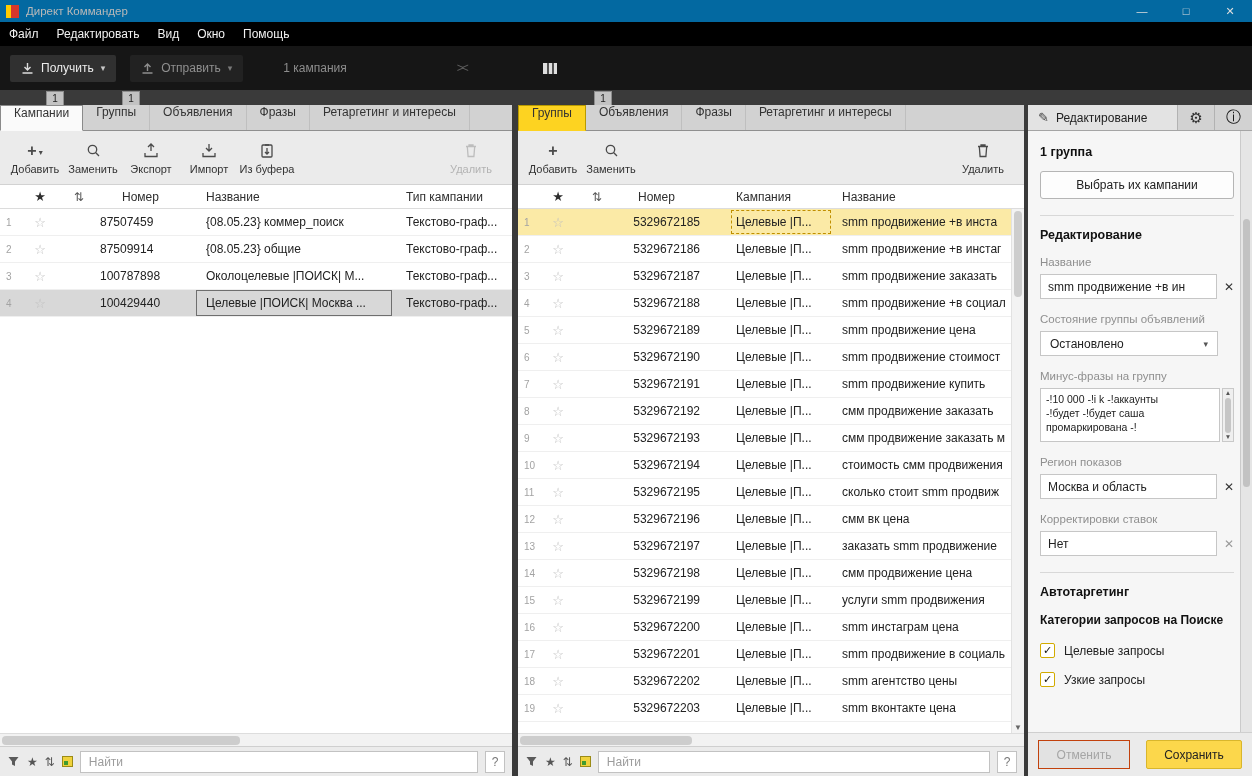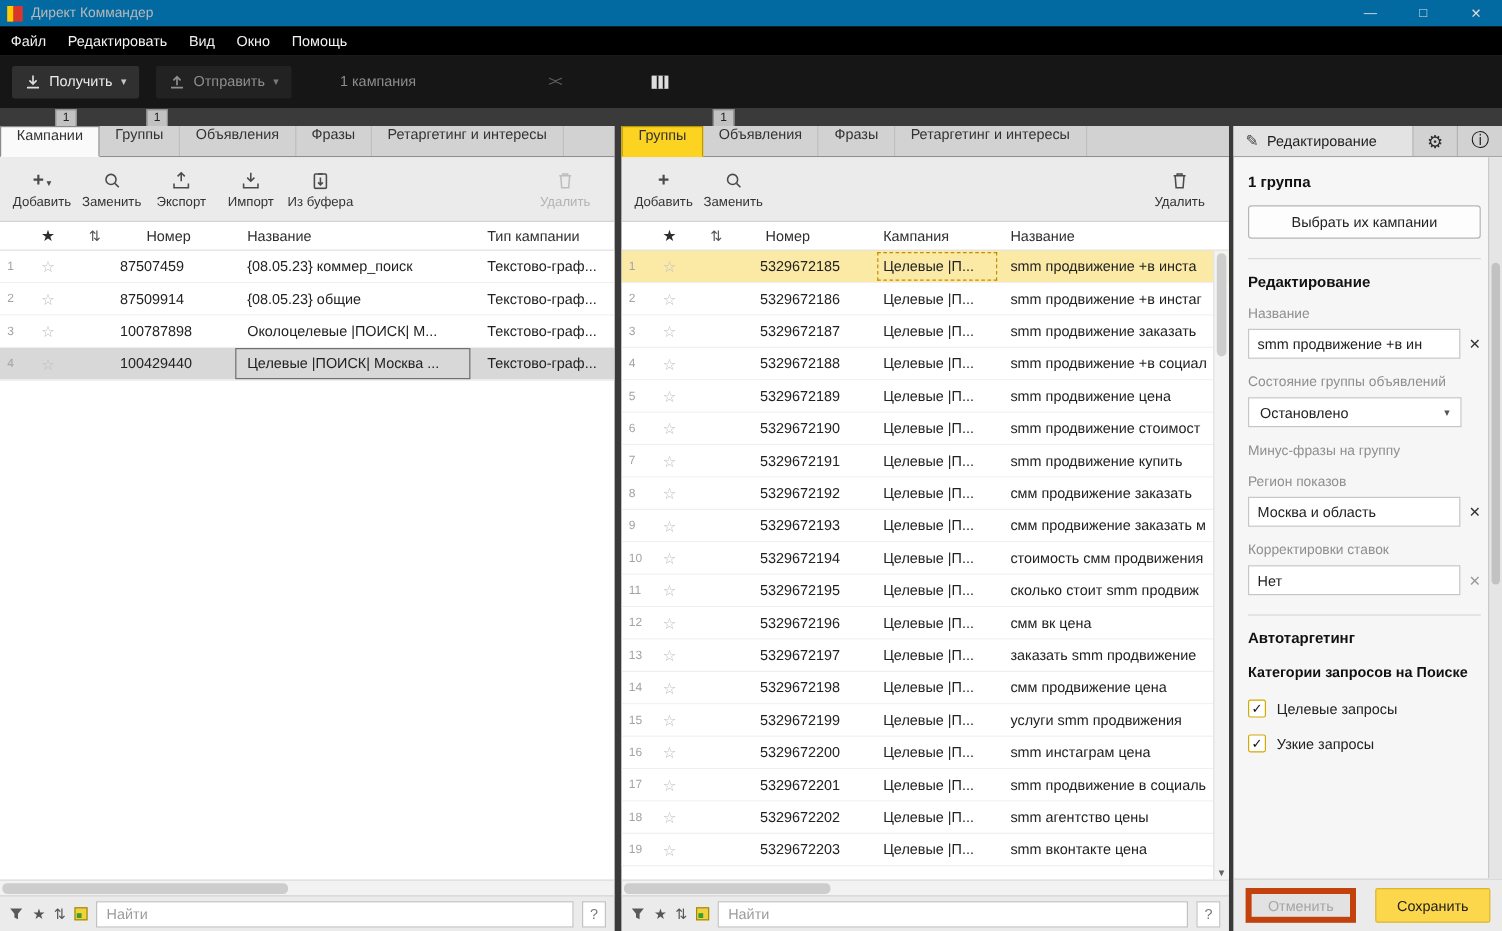--- a/index.html
+++ b/index.html
@@ -126,21 +126,21 @@
   .ta-row { display:flex; gap:2px; }
   .ta { flex:1; height:54px; border:1px solid #c6c6c6; background:#fff; padding:3px 5px; font-size:10.5px; line-height:1.35; color:#222; white-space:pre-wrap; overflow:hidden; }
   .mini-scroll { width:12px; height:54px; border:1px solid #c9c9c9; background:#efefef; display:flex; flex-direction:column; align-items:center; justify-content:space-between; padding:1px 0; }
   .mini-scroll .ar { font-size:6.5px; color:#555; line-height:1; }
   .mini-scroll .mthumb { width:6px; flex:1; margin:1px 0; background:#c6c6c6; border-radius:3px; }
   .cat-label { font-weight:bold; font-size:12px; color:#111; margin:12px 0 4px; line-height:1.5; }
   .check-row { display:flex; align-items:center; gap:9px; margin:14px 0; }
   .checkbox { width:15px; height:15px; border:1px solid #d2ab00; border-radius:2px; background:#fff; display:flex; align-items:center; justify-content:center; font-size:11px; color:#111; }
   .check-label { color:#222; }
   .edit-footer { height:44px; background:#ebebeb; border-top:1px solid #cfcfcf; display:flex; align-items:center; justify-content:space-between; padding:0 10px; }
-  .btn-cancel { width:92px; height:29px; background:#e2e2e2; border:5px solid #c2410c; color:#a5a5a5; font-size:12px; font-family:inherit; }
+  .btn-cancel { width:92px; height:29px; background:#e2e2e2; border:1px solid #c2410c; color:#a5a5a5; font-size:12px; font-family:inherit; }
   .btn-save { width:96px; height:29px; background:#fcd74b; border:1px solid #d9b62c; border-radius:2px; color:#222; font-size:12px; font-family:inherit; }
 </style>
 </head>
 <body>
 
 <div class="titlebar">
   <span class="app-logo"></span>
   <span class="win-title">Директ Коммандер</span>
   <div class="win-controls">
     <span class="win-btn">—</span>
@@ -595,20 +595,30 @@
           <span class="clear-x">✕</span>
         </div>
 
         <div class="field-label">Состояние группы объявлений</div>
         <div class="select-box">
           <span>Остановлено</span>
           <span class="chev">▾</span>
         </div>
 
         <div class="field-label">Минус-фразы на группу</div>
+        <div class="ta-row">
+          <div class="ta">-!10 000 -!i k -!аккаунты
+-!будет -!будет саша
+промаркирована -!</div>
+          <div class="mini-scroll">
+            <span class="ar">▲</span>
+            <span class="mthumb"></span>
+            <span class="ar">▼</span>
+          </div>
+        </div>
 
         <div class="field-label">Регион показов</div>
         <div class="input-row">
           <input class="text-input" value="Москва и область" style="">
           <span class="clear-x">✕</span>
         </div>
 
         <div class="field-label">Корректировки ставок</div>
         <div class="input-row">
           <input class="text-input" value="Нет" style="">

